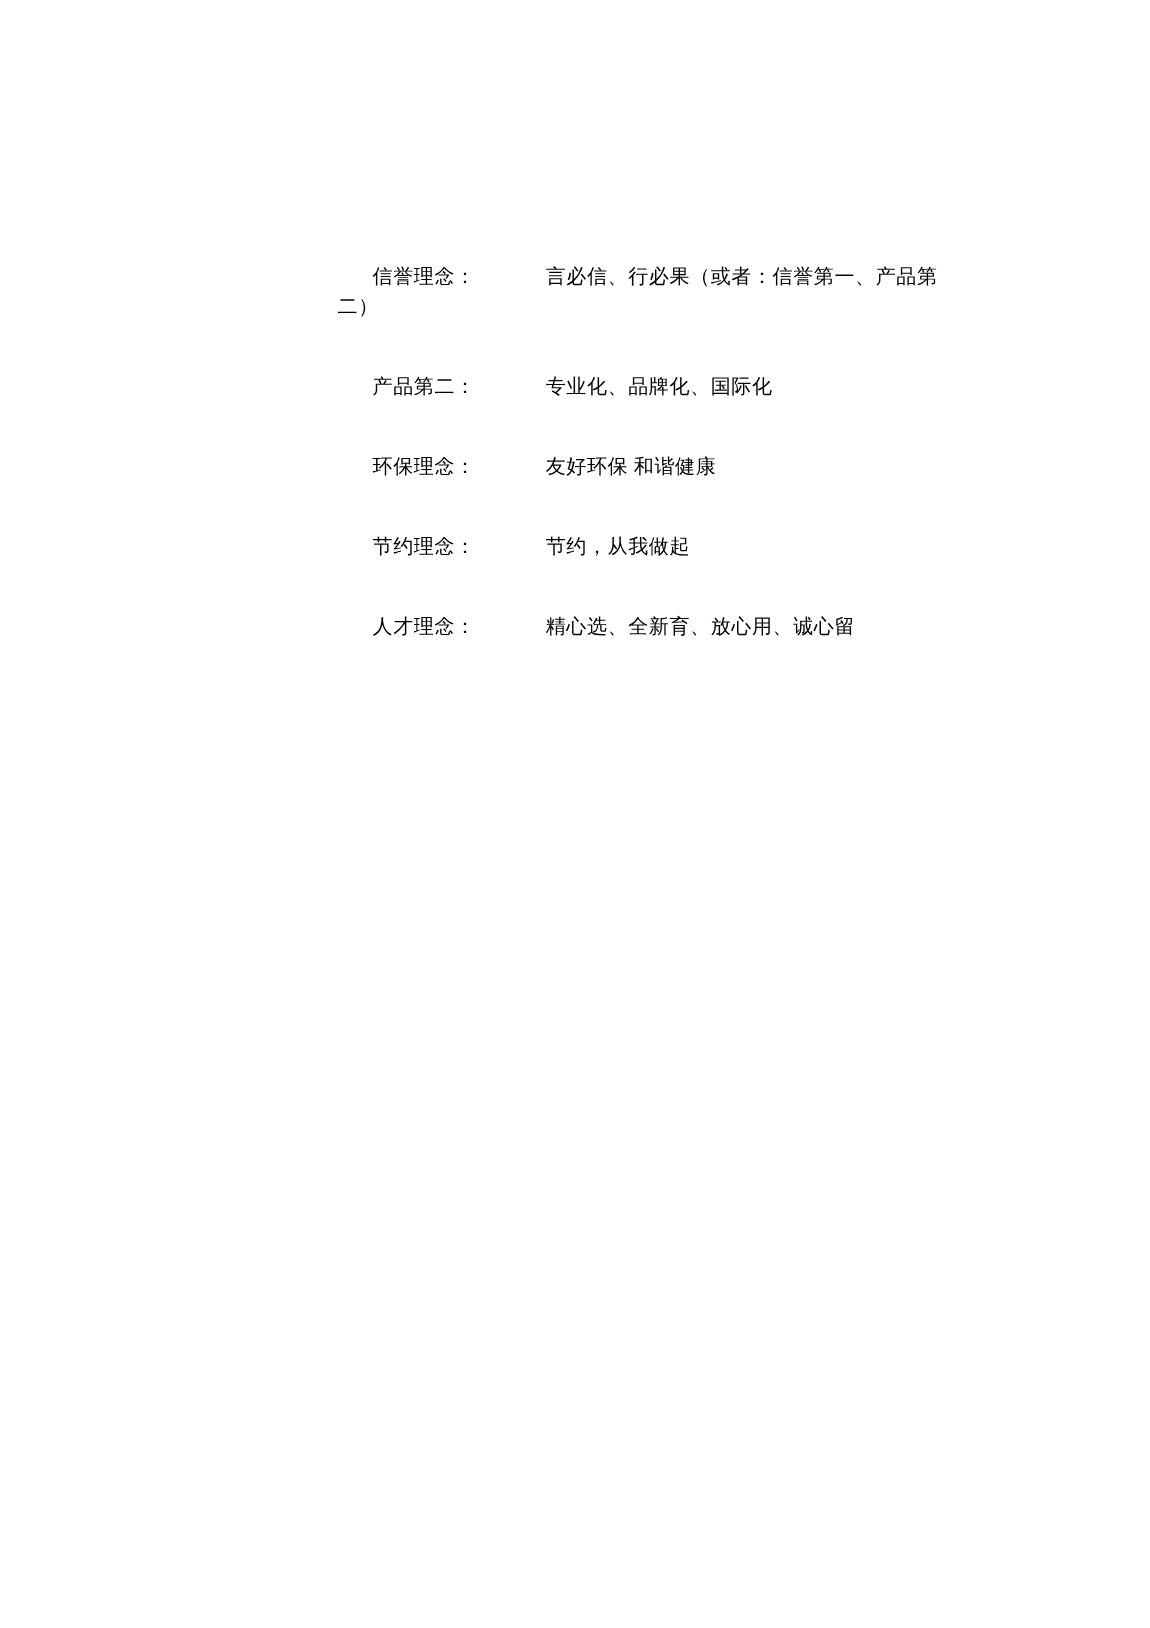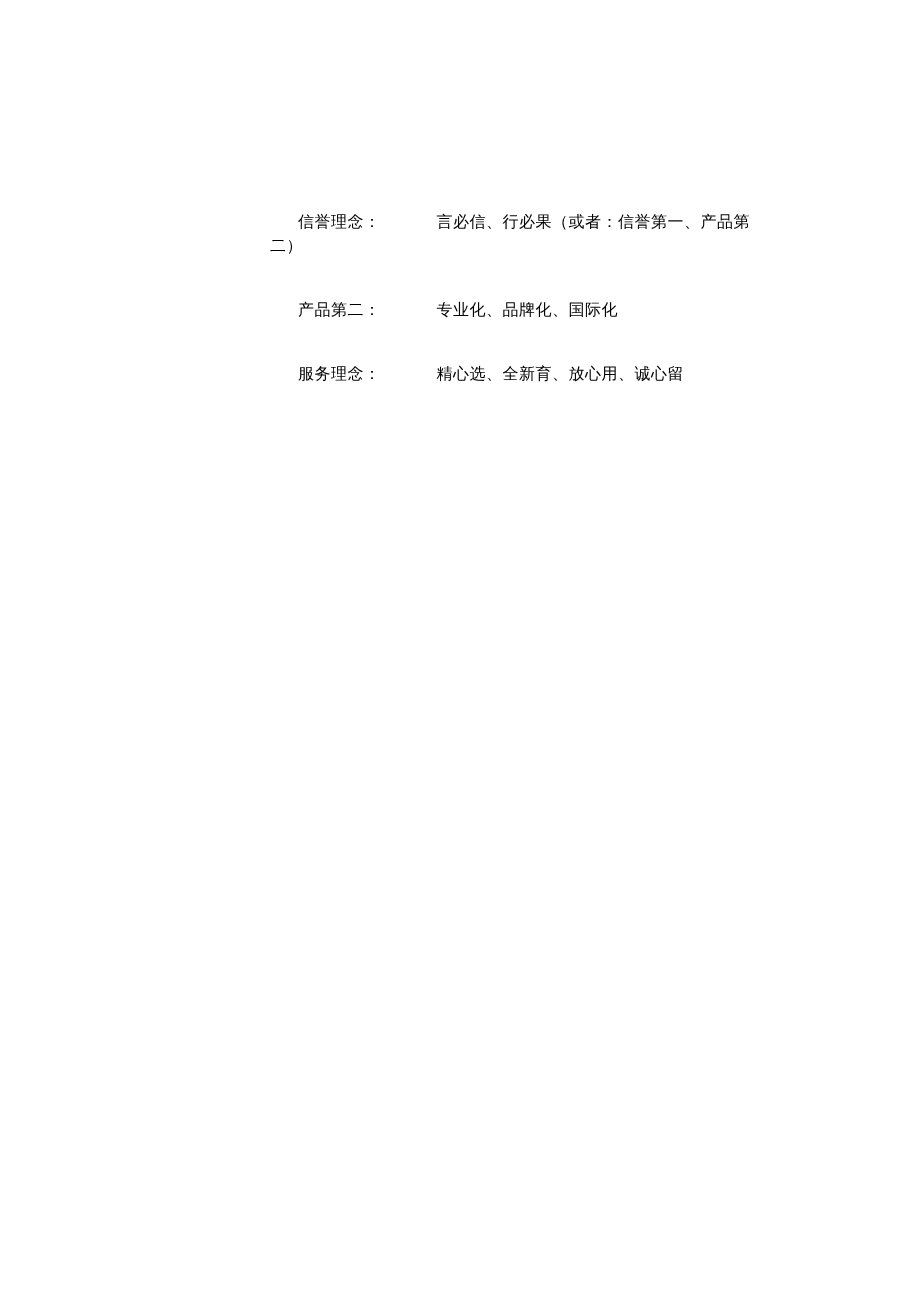--- a/index.html
+++ b/index.html
@@ -25,14 +25,16 @@
       margin-bottom: 2px;
       letter-spacing: 0.5px;
     }
   </style>
 </head>
 <body>
 
 <div class="page-content">
   <div class="concept-line"><span>信誉理念：</span><span>言必信、行必果（或者：信誉第一、产品第二）</span></div>
   <div class="concept-line"><span>产品第二：</span><span>专业化、品牌化、国际化</span></div>
-  <div class="concept-line"><span>服务理念：</span><span>精心选、全新育、放心用、诚心留</span></div>
+  <div class="concept-line"><span>环保理念：</span><span>友好环保 和谐健康</span></div>
+  <div class="concept-line"><span>节约理念：</span><span>节约，从我做起</span></div>
+  <div class="concept-line"><span>人才理念：</span><span>精心选、全新育、放心用、诚心留</span></div>
 </div>
 
 </body></html>

